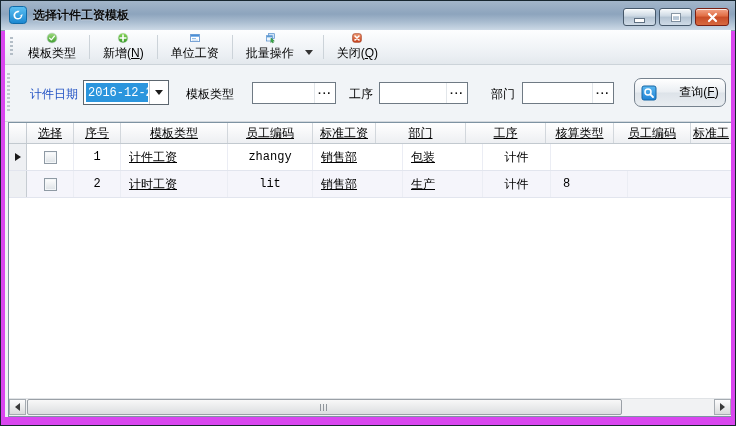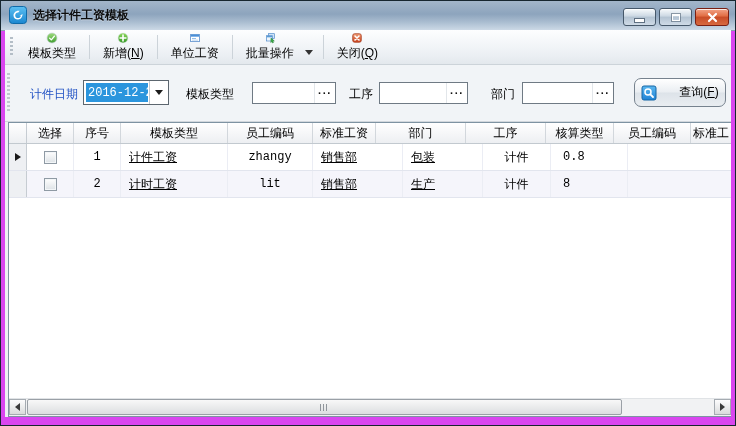--- a/index.html
+++ b/index.html
@@ -79,21 +79,21 @@
   }
   
   .grid{
     position:absolute;left:3px;right:0;top:92px;bottom:0;box-sizing:border-box;
     border:1px solid #7e93a2;border-right:none;background:#fff;
     display:flex;flex-direction:column;overflow:hidden;
   }
   .ghead{display:flex;height:20px;flex:0 0 auto;background:linear-gradient(#ffffff,#edeff2);border-bottom:1px solid #c2c9cf;}
   .gh{
     box-sizing:border-box;flex:0 0 auto;border-right:1px solid #d2d7dc;
-    display:flex;align-items:center;justify-content:center;white-space:nowrap;overflow:hidden;
+    display:flex;align-items:center;justify-content:center;white-space:nowrap;overflow:hidden;text-decoration:underline;
   }
   .grow{display:flex;height:26px;flex:0 0 auto;border-bottom:1px solid #e2e5ee;background:#fff;}
   .grow.alt{background:#f5f5fb;}
   .gc{
     box-sizing:border-box;flex:0 0 auto;border-right:1px solid #ebedf4;
     display:flex;align-items:center;justify-content:center;white-space:nowrap;overflow:hidden;
   }
   .ind{width:18px;background:#eef0f3;border-right:1px solid #c6ccd2;display:flex;align-items:center;justify-content:center;flex:0 0 auto;box-sizing:border-box;}
   .arrow-r{width:0;height:0;border-top:4px solid transparent;border-bottom:4px solid transparent;border-left:6px solid #1a1a1a;}
   .w0{width:47px}.w1{width:47px}.w2{width:107px}.w3{width:85px}.w4{width:63px}
@@ -294,21 +294,20 @@
           </div>
         <div class="gc w0">
             <span class="cb"></span>
           </div>
         <div class="gc w1 mono">1</div>
         <div class="gc w2 al">计件工资</div>
         <div class="gc w3 mono">zhangy</div>
         <div class="gc w5 al">销售部</div>
         <div class="gc w6 al">包装</div>
         <div class="gc w7">计件</div>
-        <div class="gc w8 al12 mono">0.8</div>
         <div class="gc w9"></div>
       </div>
 
       <div class="grow alt">
         <div class="ind"></div>
         <div class="gc w0">
             <span class="cb"></span>
           </div>
         <div class="gc w1 mono">2</div>
         <div class="gc w2 al">计时工资</div>

